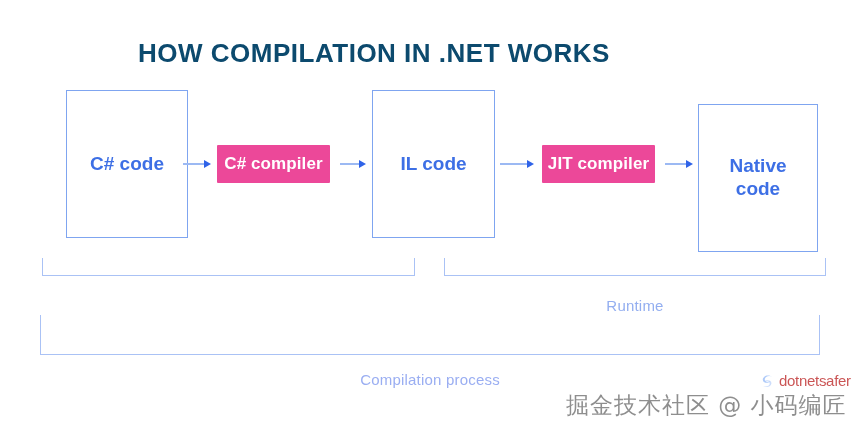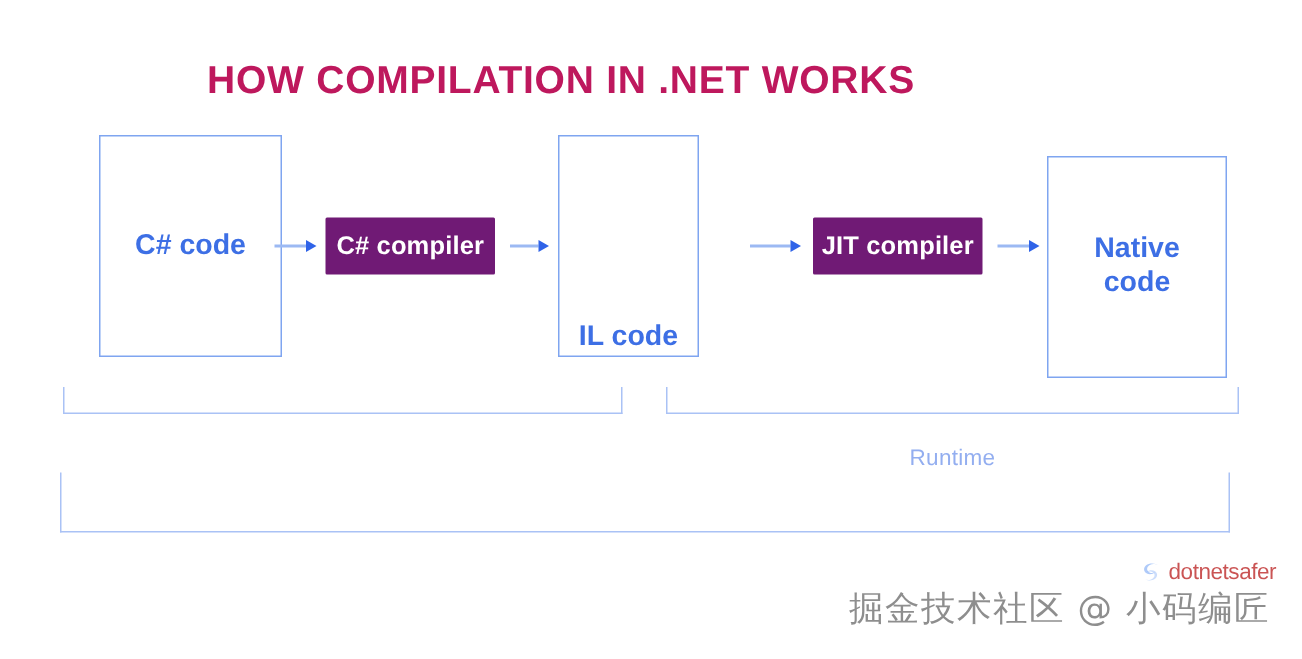--- a/index.html
+++ b/index.html
@@ -21,21 +21,21 @@
   
   #title {
     position: absolute;
     left: 0;
     top: 38px;
     width: 748px;
     text-align: center;
     font-size: 26px;
     font-weight: bold;
     letter-spacing: 0.5px;
-    color: #be185d;
+    color: #0c4a6e;
     font-family: "Liberation Sans", sans-serif;
   }
 
   
   .node-box {
     position: absolute;
     border: 1.5px solid #7fa5f0;
     background: #ffffff;
     box-sizing: border-box;
     display: flex;
@@ -45,27 +45,27 @@
   }
   .node-box .node-label {
     color: #3d6fe5;
     font-size: 19px;
     font-weight: bold;
     line-height: 1.2;
     font-family: "Liberation Sans", sans-serif;
   }
 
   #box-csharp-code { left: 66px;  top: 90px; width: 122px; height: 148px; }
-  #box-il-code     { left: 372px; top: 90px; width: 94px; height: 148px; align-items: flex-end; }
+  #box-il-code     { left: 372px; top: 90px; width: 123px; height: 148px; }
   #box-native-code { left: 698px; top: 104px; width: 120px; height: 148px; }
 
   
   .chip-box {
     position: absolute;
-    background: #701a75;
+    background: #ec4899;
     display: flex;
     align-items: center;
     justify-content: center;
     box-sizing: border-box;
     border-radius: 1px;
   }
   .chip-box .chip-label {
     color: #ffffff;
     font-size: 17px;
     font-weight: bold;
@@ -205,20 +205,21 @@
       <span>code</span>
     </span>
   </div>
 
   <div class="bracket" id="bracket-compile"></div>
 
   <div class="bracket" id="bracket-runtime"></div>
   <div class="bracket-label" id="label-runtime">Runtime</div>
 
   <div class="bracket" id="bracket-process"></div>
+  <div class="bracket-label" id="label-process">Compilation process</div>
 
   <div id="watermark-logo">
     <svg class="mark" width="20" height="20" viewBox="0 0 20 20">
       <path d="M15.5 5.2c-1.6-1.4-4.2-1.6-6 -0.5c-1.9 1.1-2.3 3.2-0.9 4.4c1.1 1 3 1.1 4.4 0.4
                c-1.3 1.4-3.9 1.8-5.7 0.7c-2 -1.2-2.1-3.7-0.2-5.3C9.2 3.1 13.2 3.2 15.5 5.2 Z" fill="#3d7ff0" opacity="0.55"></path>
       <path d="M5.0 13.4c1.7 1.5 4.5 1.6 6.3 0.4c1.7-1.1 1.9-3.0 0.5-4.1c-1.1-0.9-2.9-1.0-4.2-0.4
                c1.3-1.3 3.8-1.6 5.4-0.5c1.9 1.2 1.9 3.6 0.0 5.1C10.9 15.6 7.1 15.4 5.0 13.4 Z" fill="#3d7ff0" opacity="0.35"></path>
     </svg><span>dotnetsafer</span>
   </div>
 

